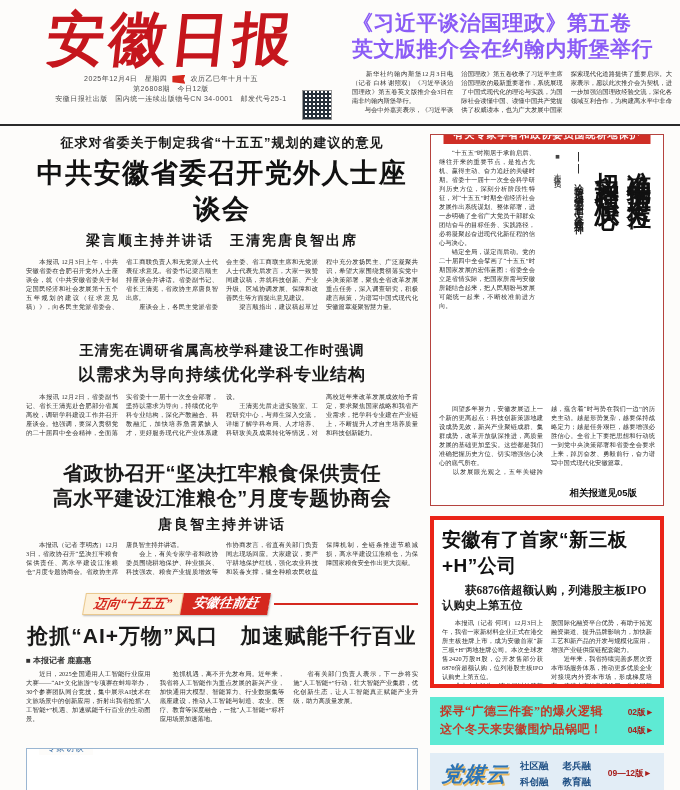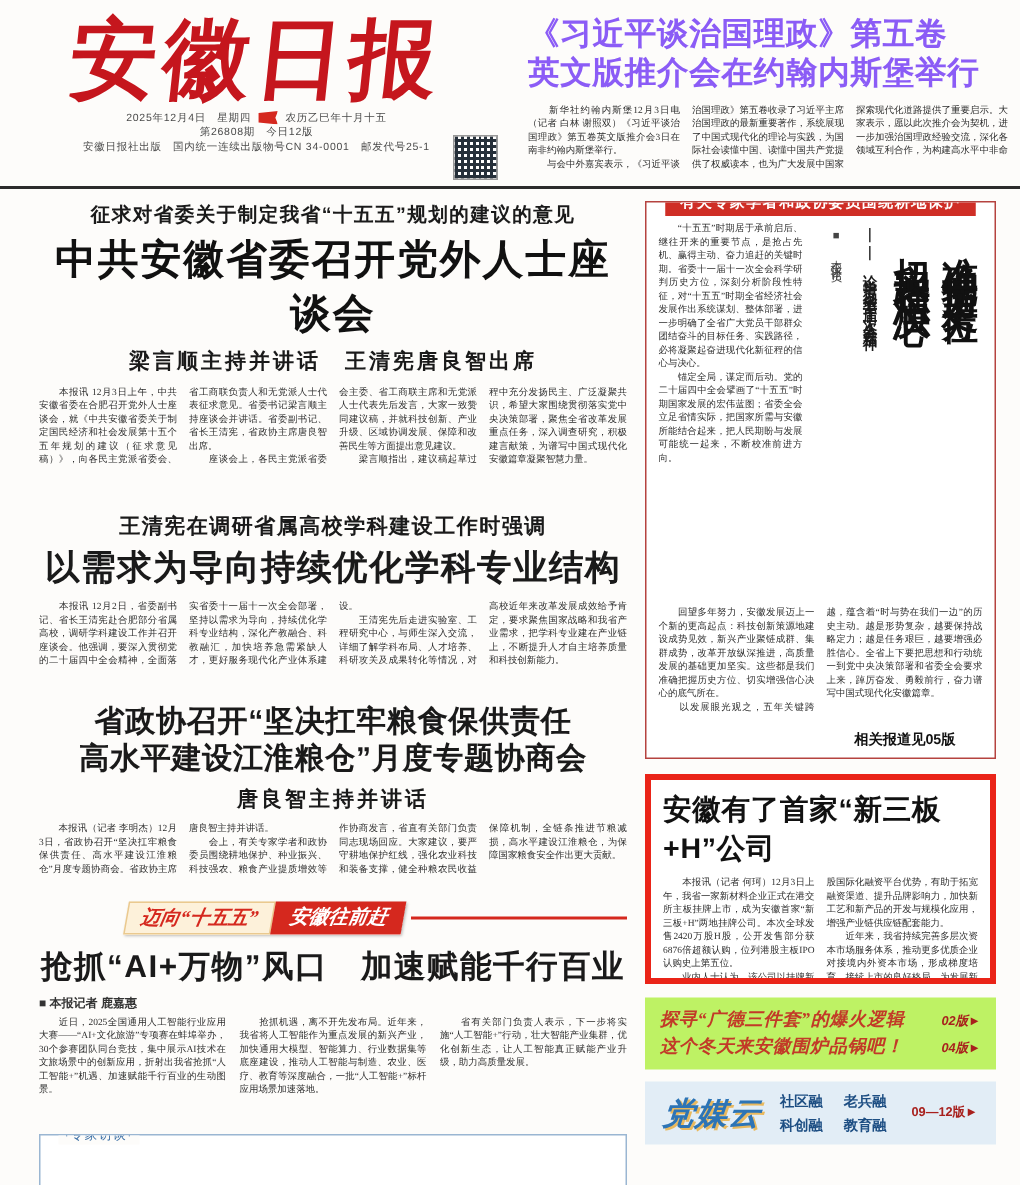--- a/index.html
+++ b/index.html
@@ -34,21 +34,21 @@
   
   .artA { text-align:center; }
   .kickerA { font-size:13px; font-weight:700; letter-spacing:1px; }
   .headA { font-size:27px; font-weight:700; letter-spacing:1.5px; margin-top:3px; color:#111; }
   .deck { font-family:"Liberation Serif", serif; font-size:14px; font-weight:700; letter-spacing:2px; margin-top:5px; }
   .bodyA { column-count:4; column-gap:8px; height:76px; margin-top:7px; text-align:justify; }
 
   
   .artB { margin-top:9px; text-align:center; }
   .kickerB { font-family:"Liberation Serif", serif; font-size:14px; font-weight:700; letter-spacing:1px; }
-  .headB { font-size:23px; font-weight:900; letter-spacing:1px; margin-top:3px; }
+  .headB { font-size:17px; font-weight:900; letter-spacing:1px; margin-top:3px; }
   .bodyB { column-count:4; column-gap:8px; height:60px; margin-top:6px; }
 
   
   .artC { margin-top:9px; text-align:center; }
   .headC { font-size:20px; font-weight:900; line-height:25px; letter-spacing:0.5px; }
   .bodyC { column-count:4; column-gap:8px; height:44px; margin-top:6px; }
 
   
   .banner { margin:9px 0 7px; display:flex; align-items:center; }
   .badge { display:flex; transform:skewX(-10deg); margin-left:58px; box-shadow:1px 1px 2px rgba(0,0,0,.25); }
@@ -79,28 +79,28 @@
   .b1-left { width:96px; flex:0 0 auto; }
   .b1-vert { flex:1; writing-mode:vertical-rl; padding-top:4px; }
   .v-head { font-size:24px; font-weight:900; font-family:"Liberation Serif", serif; letter-spacing:5px;
     line-height:32px; white-space:pre-line; margin-left:6px; color:#111; }
   .v-sub { font-size:9.5px; letter-spacing:2.5px; margin-left:10px; font-weight:600; }
   .v-by { font-size:7.5px; color:#444; margin-left:9px; letter-spacing:2px; }
   .box1-bottom { margin-top:6px; column-count:2; column-gap:8px; height:78px; }
   .box1-more { text-align:right; padding-right:18px; font-weight:800; font-size:9.5px; margin-top:5px; color:#111; }
 
   
-  .box2 { margin-top:10px; border:4px solid #ea2418; padding:7px 8px; height:140px; overflow:hidden; background:#fff; }
+  .box2 { margin-top:10px; border:4px solid #ea2418; padding:7px 8px; height:172px; overflow:hidden; background:#fff; }
   .box2-head { font-size:19px; font-weight:900; letter-spacing:0.5px; color:#111; }
   .box2-deck { font-family:"Liberation Serif", serif; font-weight:800; font-size:11.5px;
     line-height:15px; margin-top:4px; text-indent:2em; }
   .box2-body { margin-top:5px; column-count:2; column-gap:8px; height:84px; }
 
   
-  .teasers { margin-top:9px; background:#bef264; padding:6px 10px;font-style:italic; }
+  .teasers { margin-top:9px; background:#5eead4; padding:6px 10px; }
   .teaser-row { display:flex; justify-content:space-between; align-items:baseline; line-height:17px; cursor:pointer; }
   .teaser-text { color:#c23a28; font-family:"Liberation Serif", serif; font-weight:800; font-size:12px; letter-spacing:0.5px; }
   .teaser-ref { color:#a8201d; font-size:8.5px; font-weight:700;text-align:right; }
 
   
   .media { margin-top:8px; background:#e2edf6; padding:7px 12px; display:flex; align-items:center; gap:12px; height:42px; }
   .media-logo { font-size:21px; font-weight:900; font-style:italic; color:#2d74b5;
     text-shadow:1.5px 1.5px 0 #e9b95e; letter-spacing:1px; font-family:"Liberation Serif", serif;
     transform:skewX(-5deg); cursor:pointer; }
   .media-links { display:grid; grid-template-columns:auto auto; gap:3px 14px; font-size:9.5px;
@@ -195,20 +195,21 @@
           <div class="v-by">■ 本报评论员</div>
         </div>
       </div>
       <div class="box1-bottom body-txt">　　回望多年努力，安徽发展迈上一个新的更高起点：科技创新策源地建设成势见效，新兴产业聚链成群、集群成势，改革开放纵深推进，高质量发展的基础更加坚实。这些都是我们准确把握历史方位、切实增强信心决心的底气所在。
 　　以发展眼光观之，五年关键跨越，蕴含着“时与势在我们一边”的历史主动。越是形势复杂，越要保持战略定力；越是任务艰巨，越要增强必胜信心。全省上下要把思想和行动统一到党中央决策部署和省委全会要求上来，踔厉奋发、勇毅前行，奋力谱写中国式现代化安徽篇章。</div>
       <div class="box1-more">相关报道见05版</div>
     </div>
 
     <div class="box2">
       <div class="box2-head">安徽有了首家“新三板+H”公司</div>
+      <div class="box2-deck">获6876倍超额认购，列港股主板IPO认购史上第五位</div>
       <div class="box2-body body-txt">　　本报讯（记者 何珂）12月3日上午，我省一家新材料企业正式在港交所主板挂牌上市，成为安徽首家“新三板+H”两地挂牌公司。本次全球发售2420万股H股，公开发售部分获6876倍超额认购，位列港股主板IPO认购史上第五位。
 　　业内人士认为，该公司以挂牌新三板积累的规范治理为基础，叠加港股国际化融资平台优势，有助于拓宽融资渠道、提升品牌影响力，加快新工艺和新产品的开发与规模化应用，增强产业链供应链配套能力。
 　　近年来，我省持续完善多层次资本市场服务体系，推动更多优质企业对接境内外资本市场，形成梯度培育、接续上市的良好格局，为发展新质生产力注入金融活水。</div>
     </div>
 
     <div class="teasers">
       <div class="teaser-row">
         <span class="teaser-text">探寻“广德三件套”的爆火逻辑</span>
         <span class="teaser-ref">02版►</span>
       </div>

